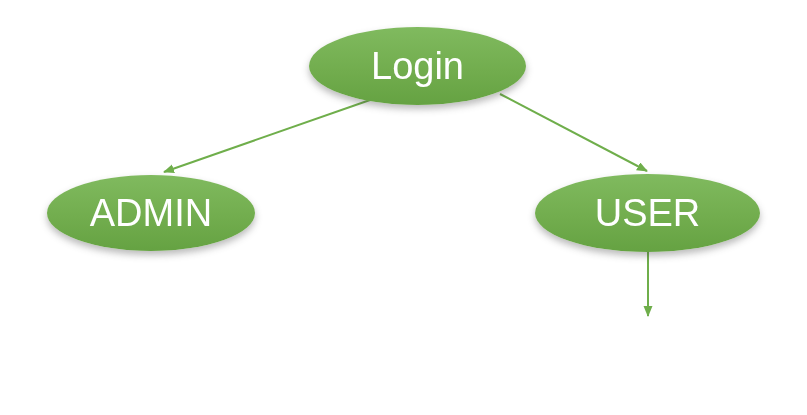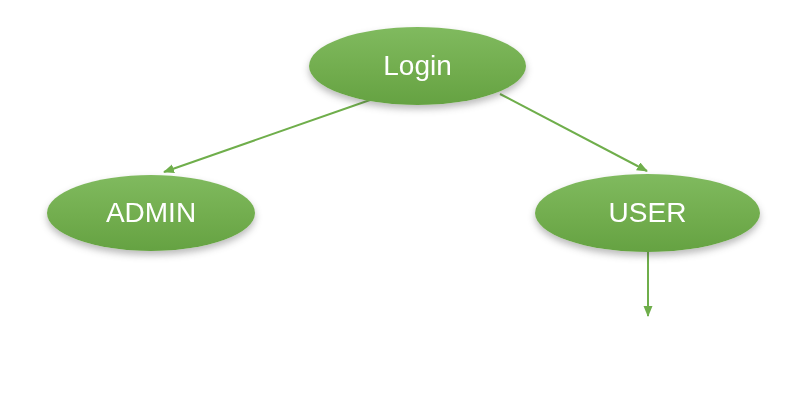--- a/index.html
+++ b/index.html
@@ -27,21 +27,21 @@
   }
   .arrowhead {
     fill: var(--edge, #6fae4b);
   }
   .node {
     position: absolute;
     border-radius: 50%;
     display: flex;
     align-items: center;
     justify-content: center;
-    font-size: 28px;
+    font-size: 38px;
     line-height: 1;
     text-align: center;
     user-select: none;
   }
   .node.filled {
     background: linear-gradient(180deg,
       var(--node-fill-top, #80ba5f) 0%,
       var(--node-fill, #72ad4e) 55%,
       var(--node-fill-bottom, #65a242) 100%);
     color: var(--node-text, #ffffff);

